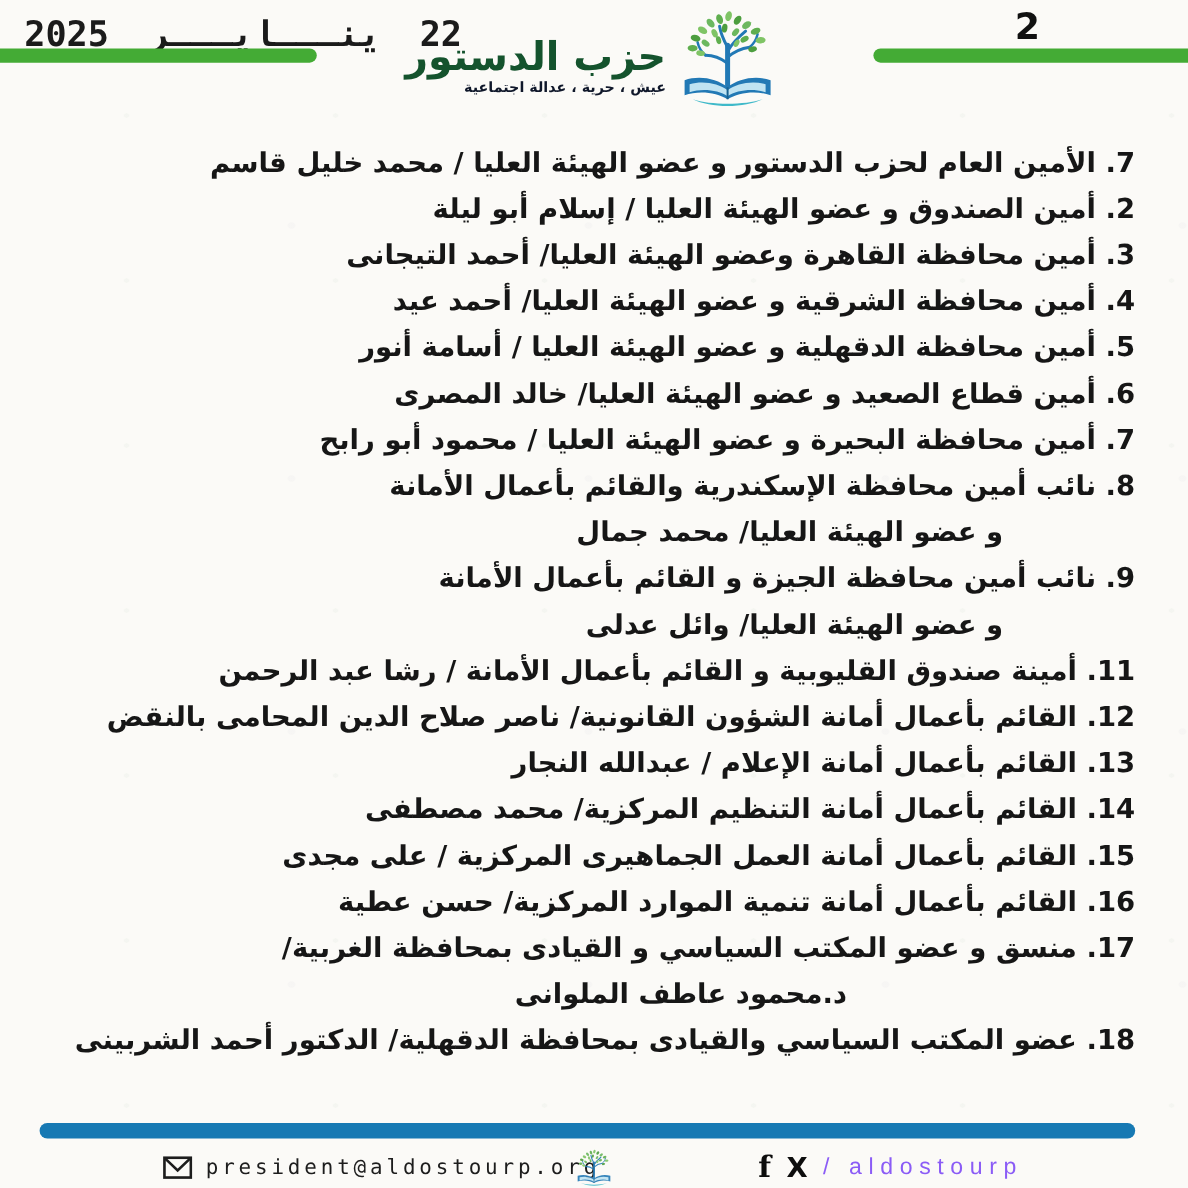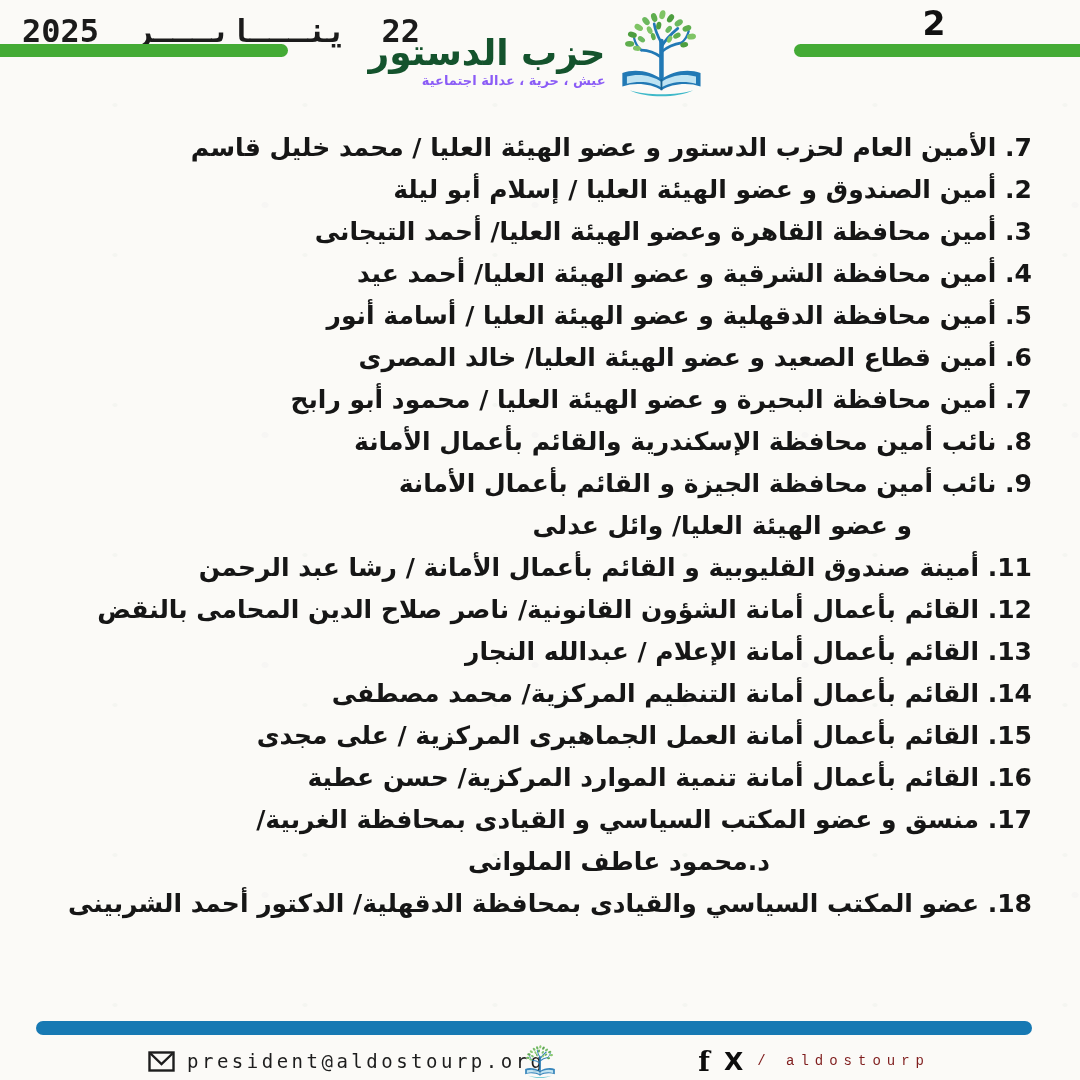--- a/index.html
+++ b/index.html
@@ -42,21 +42,21 @@
   .logo {
     position:absolute; top:2px; left:50%; transform:translateX(-50%);
     display:flex; align-items:center; gap:6px; height:100px;
   }
   .logo-textblock { display:flex; flex-direction:column; align-items:flex-end; margin-top:18px; }
   .logo-title {
     color:#14532d; font-size:36px; font-weight:700; line-height:1.05;
     direction:rtl; white-space:nowrap;
   }
   .logo-tagline {
-    color:#8b5cf6; font-size:13px; font-weight:700; direction:rtl;
+    color:#0f172a; font-size:13px; font-weight:700; direction:rtl;
     margin-top:2px; white-space:nowrap;
   }
   .logo-tree { width:100px; height:96px; }
 
   
   .list {
     position:absolute; top:127px; right:48px; left:30px;
     direction:rtl; text-align:right;
   }
   .row {
@@ -83,22 +83,22 @@
     font-size:19px; font-weight:500; letter-spacing:3.5px; color:#1d1d1d;
   }
   .footer-tree { position:absolute; left:50%; transform:translateX(-50%); width:38px; height:36px; opacity:.9; }
   .social-group {
     display:flex; align-items:center; gap:14px;
     margin-left:auto; margin-right:150px;
   }
   .fb-glyph { font-size:27px; font-weight:700; color:#0d0d0d; font-family:"DejaVu Serif", serif; }
   .x-glyph  { font-size:25px; font-weight:700; color:#0d0d0d; }
   .social-handle {
-    font-family:Liberation Mono, monospace;
-    font-size:14px; font-weight:500; letter-spacing:6px; color:#7f1d1d;
+    font-family:Liberation Sans, sans-serif;
+    font-size:21px; font-weight:500; letter-spacing:6px; color:#8b5cf6;
   }
 </style>
 </head>
 <body>
 
 <svg width="0" height="0" style="position:absolute">
   <symbol id="treelogo" viewBox="0 0 110 100">
 
     <g stroke="#2279b5" fill="none" stroke-linecap="round">
       <path d="M55 80 L55 38" stroke-width="5"></path>
@@ -156,20 +156,21 @@
 
 <div class="list">
   <div class="row">7. الأمين العام لحزب الدستور و عضو الهيئة العليا / محمد خليل قاسم</div>
   <div class="row">2. أمين الصندوق و عضو الهيئة العليا / إسلام أبو ليلة</div>
   <div class="row">3. أمين محافظة القاهرة وعضو الهيئة العليا/ أحمد التيجانى</div>
   <div class="row">4. أمين محافظة الشرقية و عضو الهيئة العليا/ أحمد عيد</div>
   <div class="row">5. أمين محافظة الدقهلية و عضو الهيئة العليا / أسامة أنور</div>
   <div class="row">6. أمين قطاع الصعيد و عضو الهيئة العليا/ خالد المصرى</div>
   <div class="row">7. أمين محافظة البحيرة و عضو الهيئة العليا / محمود أبو رابح</div>
   <div class="row">8. نائب أمين محافظة الإسكندرية والقائم بأعمال الأمانة</div>
+  <div class="row cont">و عضو الهيئة العليا/ محمد جمال</div>
   <div class="row">9. نائب أمين محافظة الجيزة و القائم بأعمال الأمانة</div>
   <div class="row cont">و عضو الهيئة العليا/ وائل عدلى</div>
   <div class="row">11. أمينة صندوق القليوبية و القائم بأعمال الأمانة / رشا عبد الرحمن</div>
   <div class="row">12. القائم بأعمال أمانة الشؤون القانونية/ ناصر صلاح الدين المحامى بالنقض</div>
   <div class="row">13. القائم بأعمال أمانة الإعلام / عبدالله النجار</div>
   <div class="row">14. القائم بأعمال أمانة التنظيم المركزية/ محمد مصطفى</div>
   <div class="row">15. القائم بأعمال أمانة العمل الجماهيرى المركزية / على مجدى</div>
   <div class="row">16. القائم بأعمال أمانة تنمية الموارد المركزية/ حسن عطية</div>
   <div class="row">17. منسق و عضو المكتب السياسي و القيادى بمحافظة الغربية/</div>
   <div class="row cont2">د.محمود عاطف الملوانى</div>

